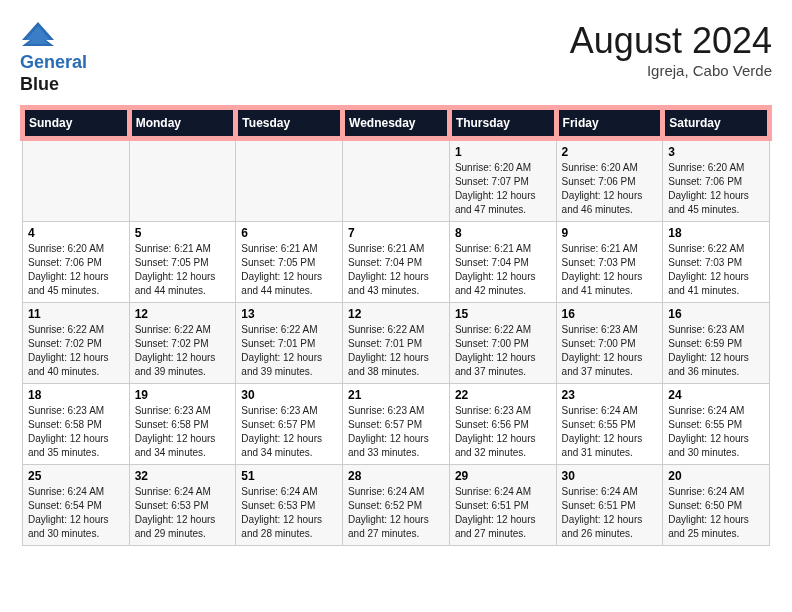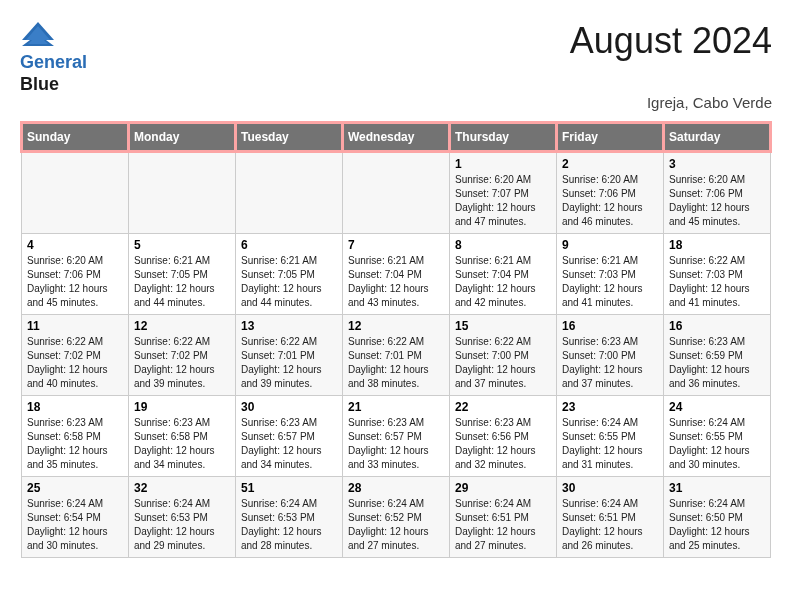--- a/index.html
+++ b/index.html
@@ -39,35 +39,34 @@
       text-align: right;
     }
     .month-title {
       font-size: 36px;
       font-weight: normal;
       color: #1a1a1a;
     }
     .subtitle {
       font-size: 15px;
       color: #444;
-      margin-top: 32px;
     }
     .calendar {
       width: 100%;
       border-collapse: collapse;
       font-size: 11px;
     }
     .calendar thead th {
-      background: #737373;
+      background: #0f172a;
       color: #fff;
       padding: 6px 4px;
       text-align: left;
       font-size: 12px;
       font-weight: bold;
-      border: 3px solid #fca5a5;
+      border: 5px solid #fca5a5;
     }
     .calendar tbody td {
       border: 1px solid #ccc;
       vertical-align: top;
       padding: 4px 5px;
       width: 107px;
       min-height: 80px;
       background: #fff;
     }
     .calendar tbody tr:nth-child(odd) td {
@@ -254,18 +253,18 @@
         </td>
         <td>
           <span class="day-num">29</span>
           <div class="day-info">Sunrise: 6:24 AM<br>Sunset: 6:51 PM<br>Daylight: 12 hours and 27 minutes.</div>
         </td>
         <td>
           <span class="day-num">30</span>
           <div class="day-info">Sunrise: 6:24 AM<br>Sunset: 6:51 PM<br>Daylight: 12 hours and 26 minutes.</div>
         </td>
         <td>
-          <span class="day-num">31</span>
+          <span class="day-num">20</span>
           <div class="day-info">Sunrise: 6:24 AM<br>Sunset: 6:50 PM<br>Daylight: 12 hours and 25 minutes.</div>
         </td>
       </tr>
     </tbody>
 </table>
 
 </body></html>

